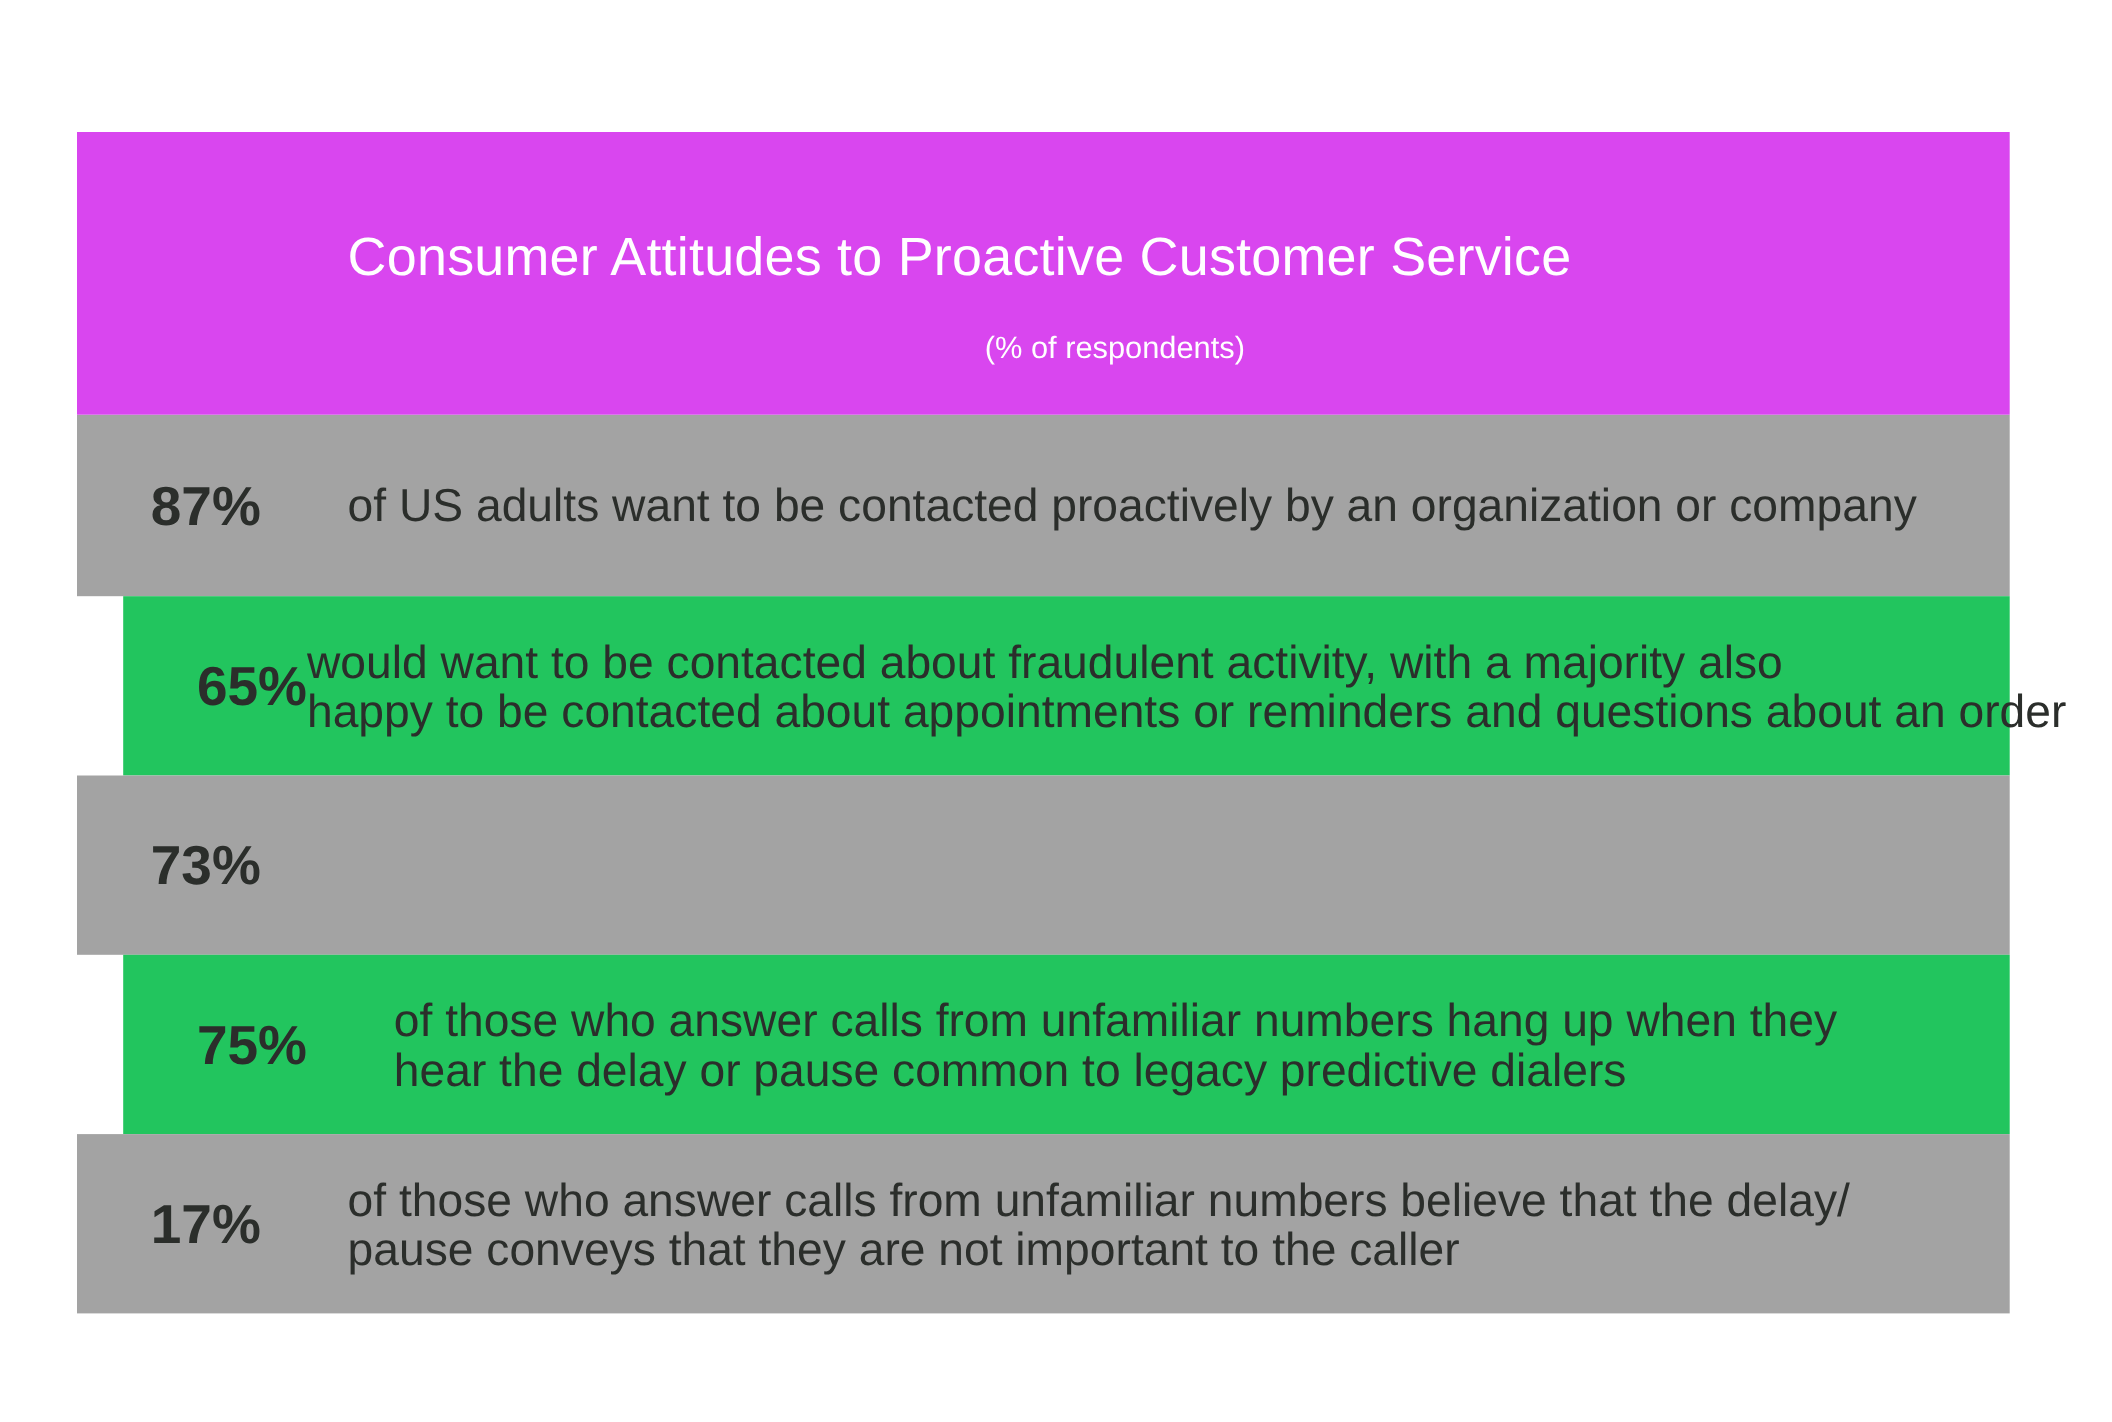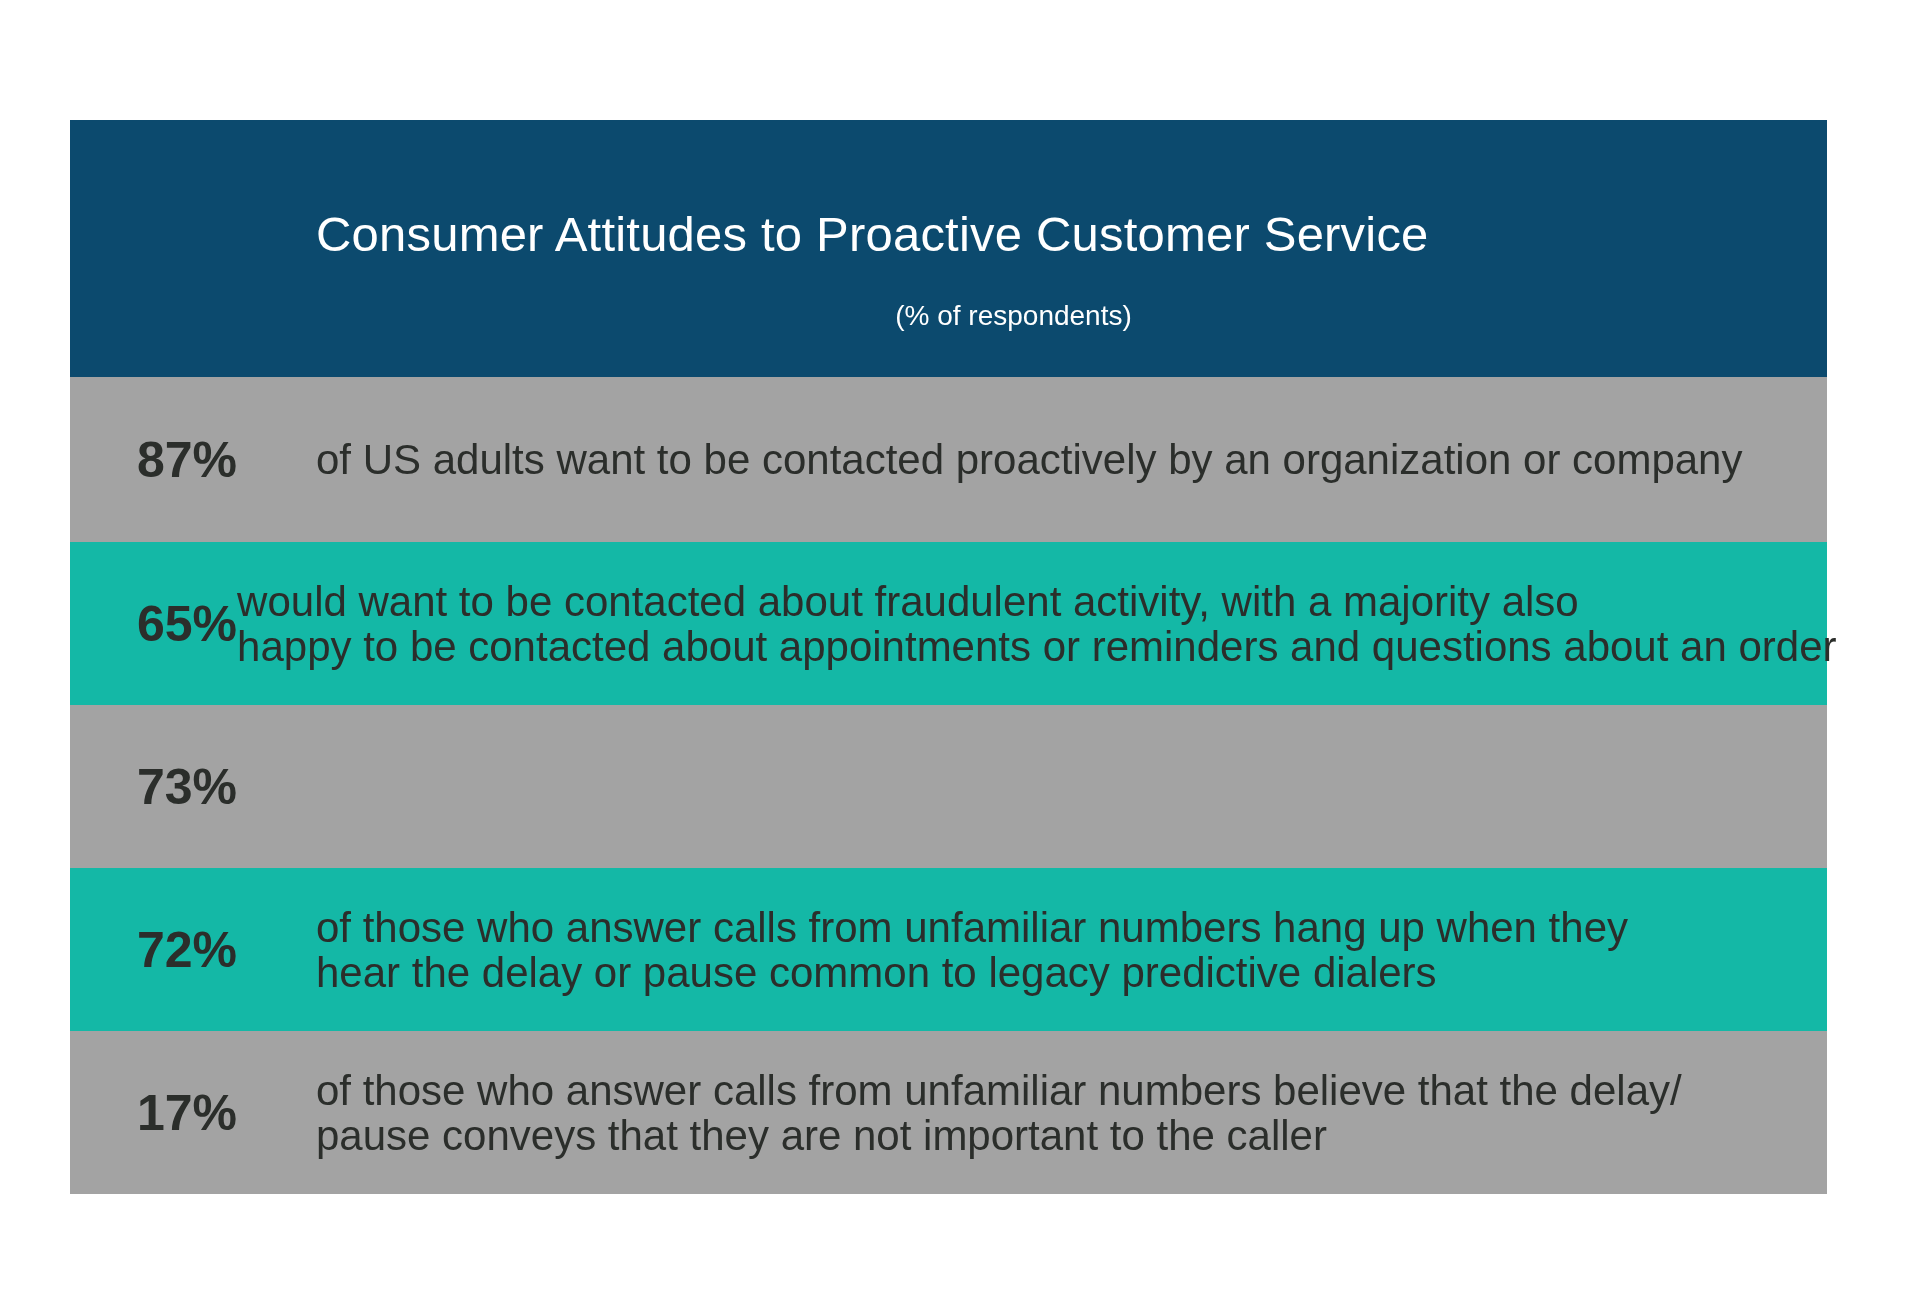--- a/index.html
+++ b/index.html
@@ -5,38 +5,38 @@
   html, body { margin: 0; padding: 0; }
   body {
     width: 1920px; height: 1293px; background: #ffffff;
     position: relative; overflow: hidden;
     font-family: "Liberation Sans", "DejaVu Sans", sans-serif;
   }
   .table {
     position: absolute; left: 70px; top: 120px; width: 1757px;
   }
   .header {
-    height: 257px; background: #0c4a6e; position: relative;
+    height: 257px; background: #d946ef; position: relative;
   }
   .title {
     position: absolute; left: 246px; top: 86px;
     color: #ffffff; font-size: 49px; font-weight: 400; white-space: nowrap;
     letter-spacing: 0.2px;
   }
   .subtitle {
     position: absolute; left: 0; width: 1757px; top: 152px;
     text-align: center; color: #ffffff; font-size: 28px; white-space: nowrap;
     padding-left: 130px; box-sizing: border-box; margin-top: 28px;
   }
   .row {
     display: flex; align-items: center; height: 163px; box-sizing: border-box;
   }
   .row.first { height: 165px; }
   .row.dark { background: #a3a3a3; }
-  .row.light { background: #14b8a6; }
+  .row.light { background: #22c55e; margin-left: 42px; }
   .pct {
     width: 246px; box-sizing: border-box; padding-left: 67px;
     font-size: 50px; font-weight: 700; color: #2b2e2b; white-space: nowrap;
   }
   .desc {
     font-size: 42px; line-height: 45px; color: #2b2e2b;
   }
   .desc .line { display: block; white-space: nowrap; }
 </style>
 </head>
@@ -61,21 +61,21 @@
       <span class="line">would want to be contacted about fraudulent activity, with a majority also</span>
       <span class="line">happy to be contacted about appointments or reminders and questions about an order</span>
     </div>
   </div>
 
   <div class="row dark">
     <div class="pct">73%</div>
   </div>
 
   <div class="row light">
-    <div class="pct">72%</div>
+    <div class="pct">75%</div>
     <div class="desc">
       <span class="line">of those who answer calls from unfamiliar numbers hang up when they</span>
       <span class="line">hear the delay or pause common to legacy predictive dialers</span>
     </div>
   </div>
 
   <div class="row dark">
     <div class="pct">17%</div>
     <div class="desc">
       <span class="line">of those who answer calls from unfamiliar numbers believe that the delay/</span>

